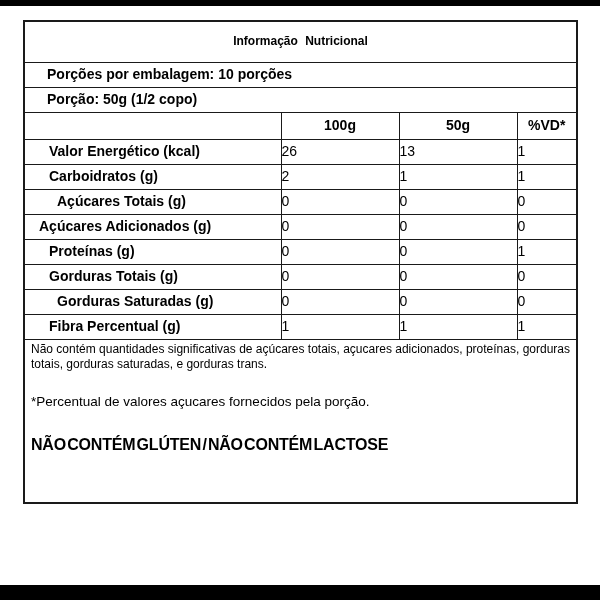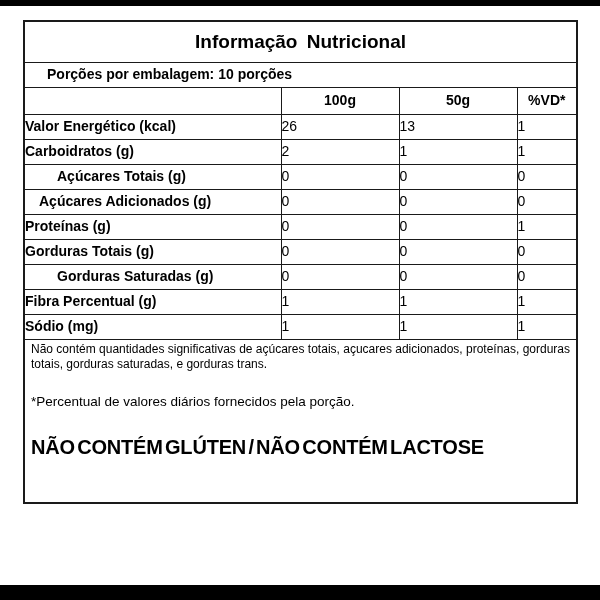--- a/index.html
+++ b/index.html
@@ -27,36 +27,36 @@
     border: 1.5px solid #1a1a1a;
     padding: 0;
     vertical-align: middle;
     font-size: 14px;
     line-height: 1.1;
   }
   tr.title-row td {
     height: 40px;
     text-align: center;
     font-weight: bold;
-    font-size: 19px;
+    font-size: 12px;
     word-spacing: 4px;
   }
   tr.info-row td {
     height: 24px;
     font-weight: bold;
     padding-left: 22px;
   }
   tr.head-row td {
     height: 26px;
     font-weight: bold;
     text-align: center;
   }
   tr.data-row td { height: 24px; }
   td.lbl { font-weight: bold; }
-  td.lbl.ind0 { padding-left: 0; }
+  td.lbl.ind0 { padding-left: 24px; }
   td.lbl.ind1 { padding-left: 32px; }
   td.lbl.ind2 { padding-left: 14px; }
   td.num { text-align: left; font-weight: normal; font-size: 13px; }
 
   tr.footer-row td {
     height: 160px;
     vertical-align: top;
     padding: 2px 6px 0 6px;
   }
   .foot-par {
@@ -64,21 +64,21 @@
     font-size: 12px;
     line-height: 1.28;
     text-align: justify;
   }
   .foot-note {
     margin: 22px 0 0 0;
     font-size: 13.5px;
   }
   .foot-claims {
     margin: 26px 0 16px 0;
-    font-size: 20px;
+    font-size: 16px;
     font-weight: bold;
     letter-spacing: -0.2px;
     word-spacing: -3px;
     white-space: nowrap;
   }
 </style>
 </head>
 <body>
 
 <div class="bar bar-top"></div>
@@ -89,20 +89,23 @@
     <col style="width:118px">
     <col style="width:118px">
     <col style="width:60px">
   </colgroup>
   <tbody>
     <tr class="title-row">
       <td colspan="4">Informação Nutricional</td>
     </tr>
     <tr class="info-row">
       <td colspan="4">Porções por embalagem: 10 porções</td>
+    </tr>
+    <tr class="info-row">
+      <td colspan="4">Porção: 50g (1/2 copo)</td>
     </tr>
     <tr class="head-row">
       <td></td>
       <td>100g</td>
       <td>50g</td>
       <td>%VD*</td>
     </tr>
   </tbody>
   <tbody id="rows-body">
       <tr class="data-row">
@@ -146,31 +149,25 @@
         <td class="num">0</td>
         <td class="num">0</td>
         <td class="num">0</td>
       </tr>
       <tr class="data-row">
         <td class="lbl ind0">Fibra Percentual (g)</td>
         <td class="num">1</td>
         <td class="num">1</td>
         <td class="num">1</td>
       </tr>
-      <tr class="data-row">
-        <td class="lbl ind0">Sódio (mg)</td>
-        <td class="num">1</td>
-        <td class="num">1</td>
-        <td class="num">1</td>
-      </tr>
     </tbody>
   <tbody>
     <tr class="footer-row">
       <td colspan="4">
         <p class="foot-par">Não contém quantidades significativas de açúcares totais, açucares adicionados, proteínas, gorduras totais, gorduras saturadas, e gorduras trans.</p>
-        <p class="foot-note">*Percentual de valores diários fornecidos pela porção.</p>
+        <p class="foot-note">*Percentual de valores açucares fornecidos pela porção.</p>
         <p class="foot-claims">NÃO CONTÉM GLÚTEN / NÃO CONTÉM LACTOSE</p>
       </td>
     </tr>
   </tbody>
 </table>
 
 <div class="bar bar-bottom"></div>
 
 </body></html>

